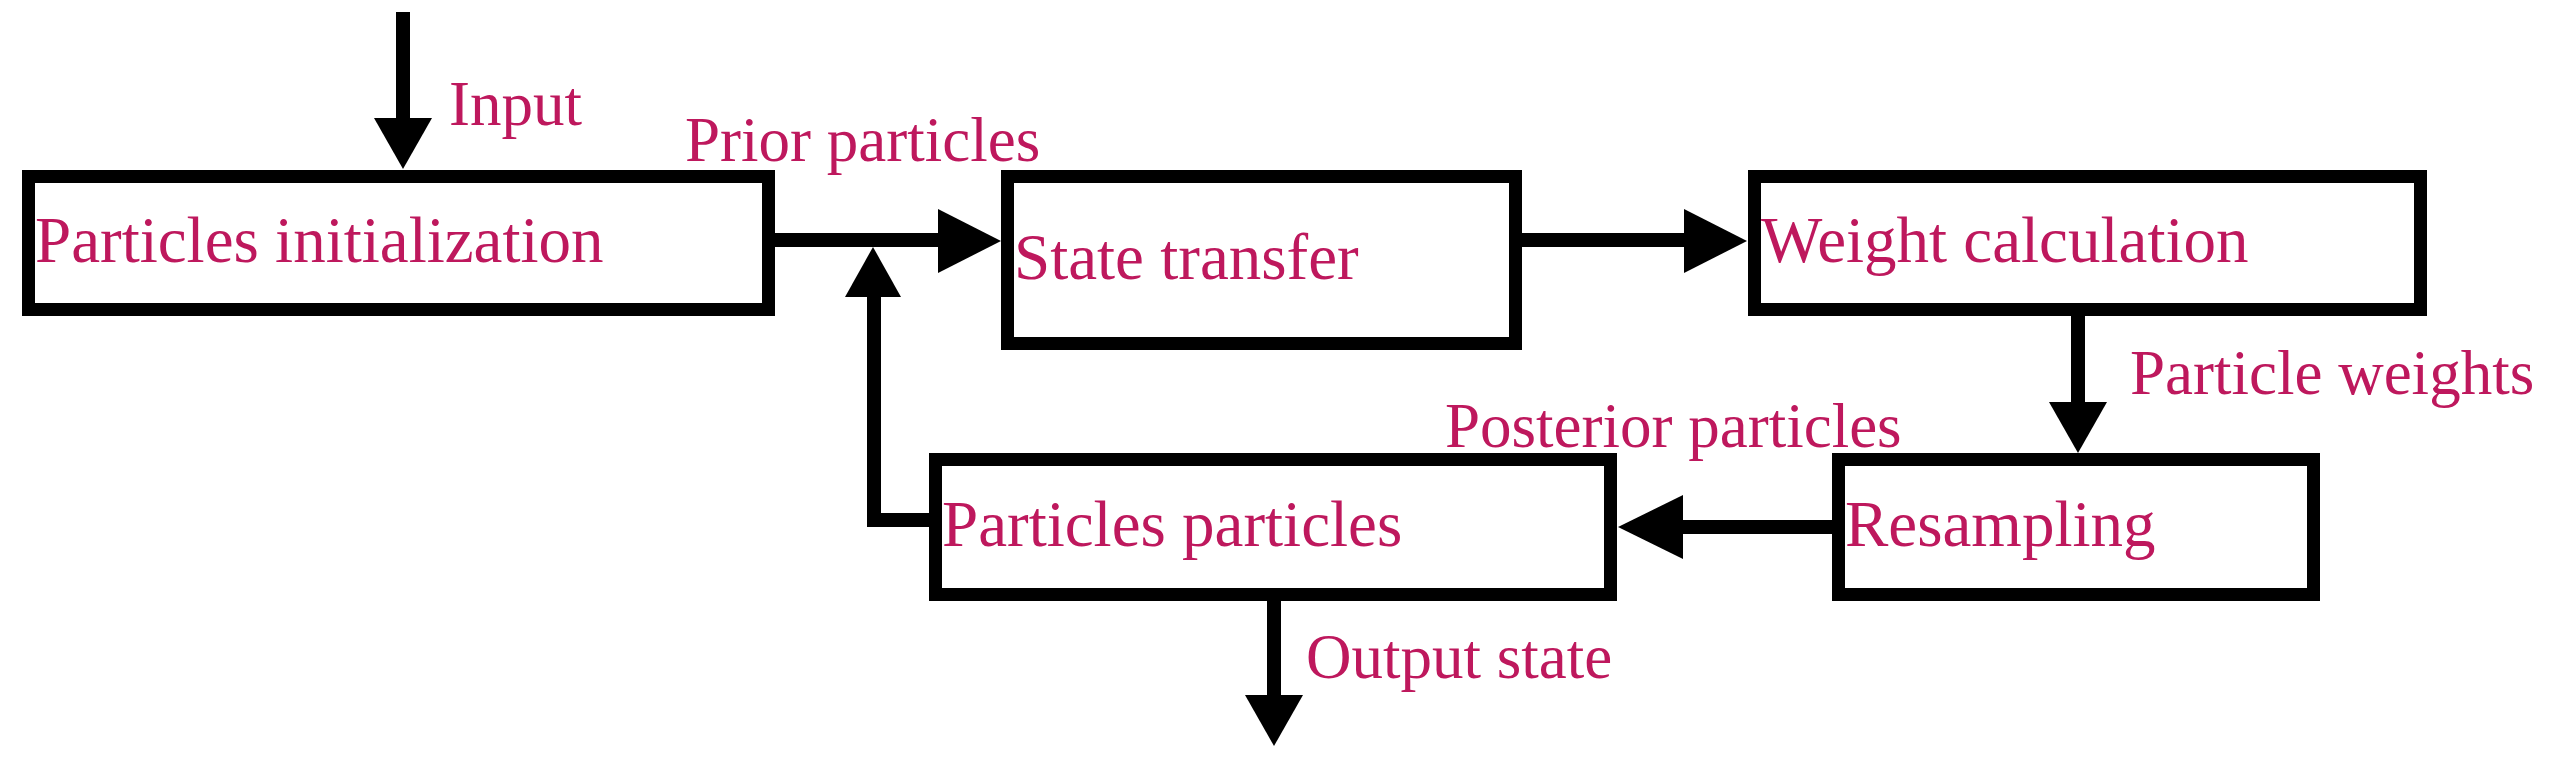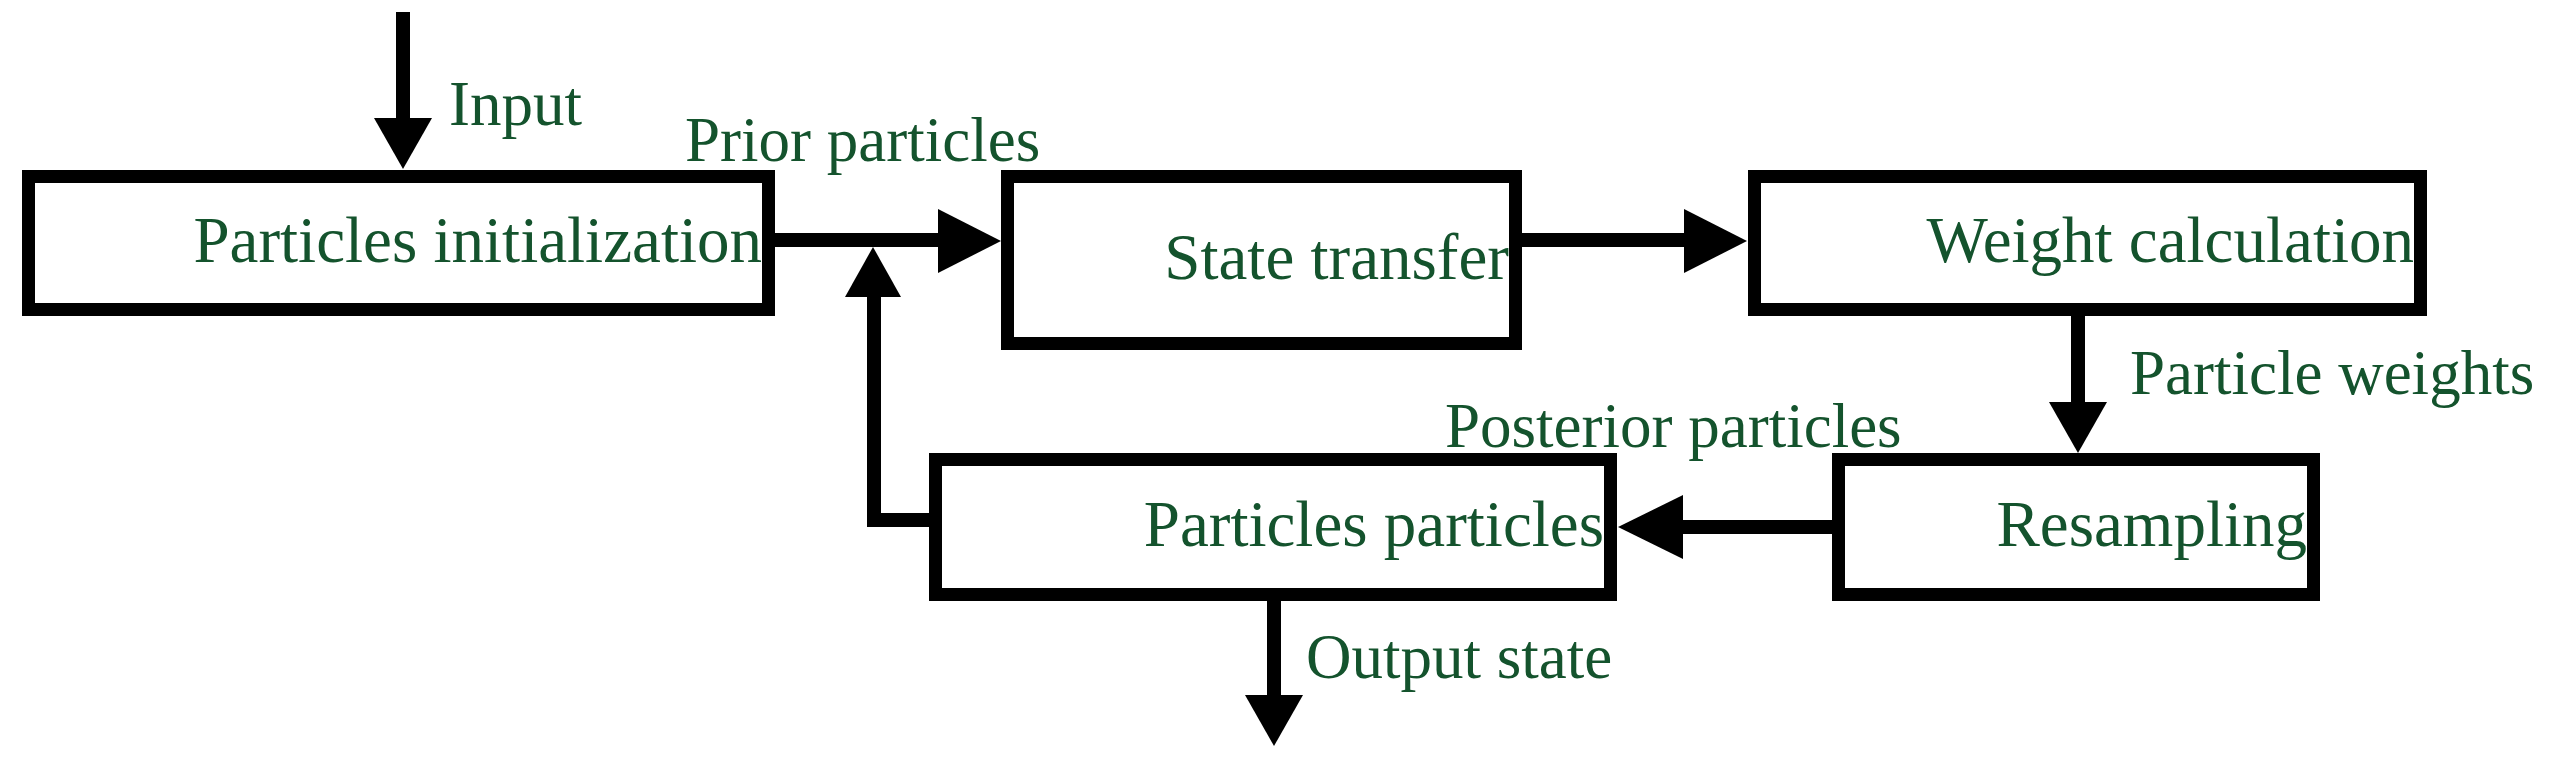--- a/index.html
+++ b/index.html
@@ -7,31 +7,31 @@
     padding: 0;
     background: #ffffff;
   }
   .stage {
     position: relative;
     width: 2576px;
     height: 759px;
     background: #ffffff;
     overflow: hidden;
     font-family: "Liberation Serif", serif;
-    color: #14532d;
+    color: #be185d;
   }
   
   .box {
     position: absolute;
     box-sizing: border-box;
     border: 13.7px solid #000000;
     background: #ffffff;
     display: flex;
     align-items: center;
-    justify-content: flex-end;
+    justify-content: flex-start;
   }
   .box .box-label {
     font-size: 65px;
     line-height: 1;
     white-space: nowrap;
     padding-bottom: 5.1px;
   }
   
   .seg {
     position: absolute;

